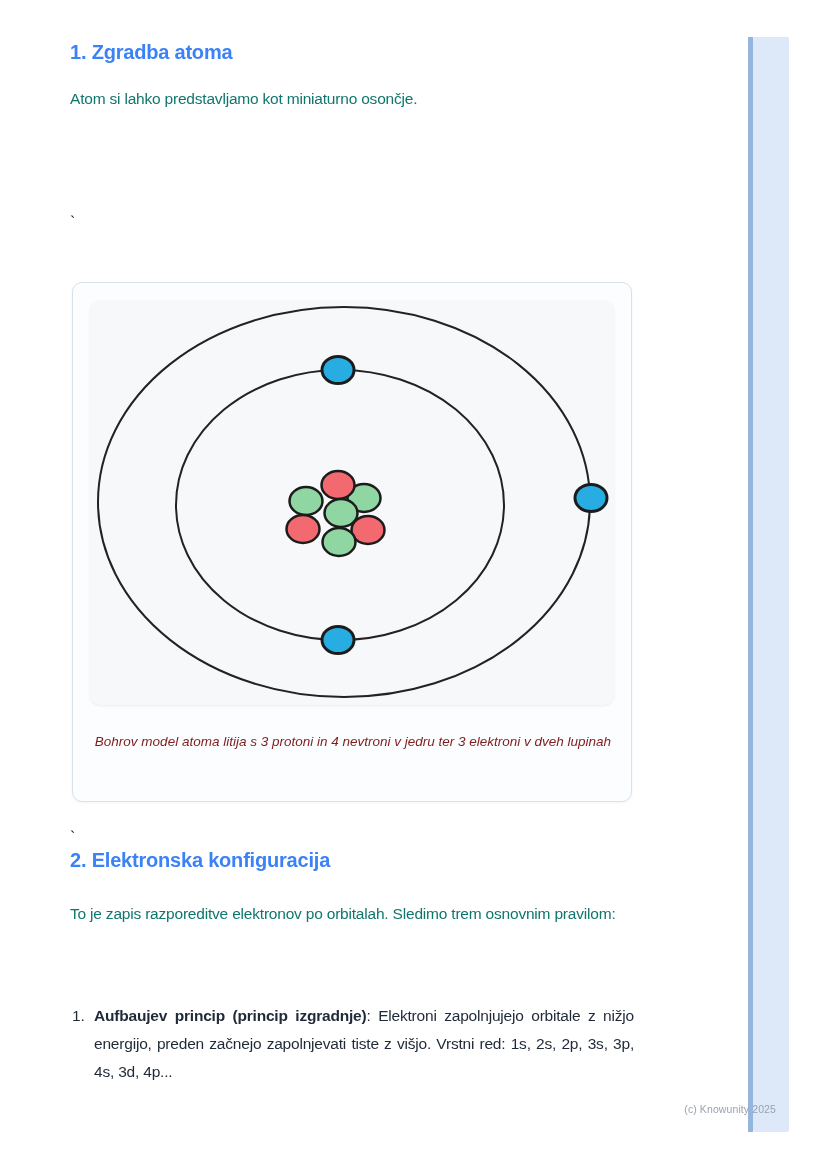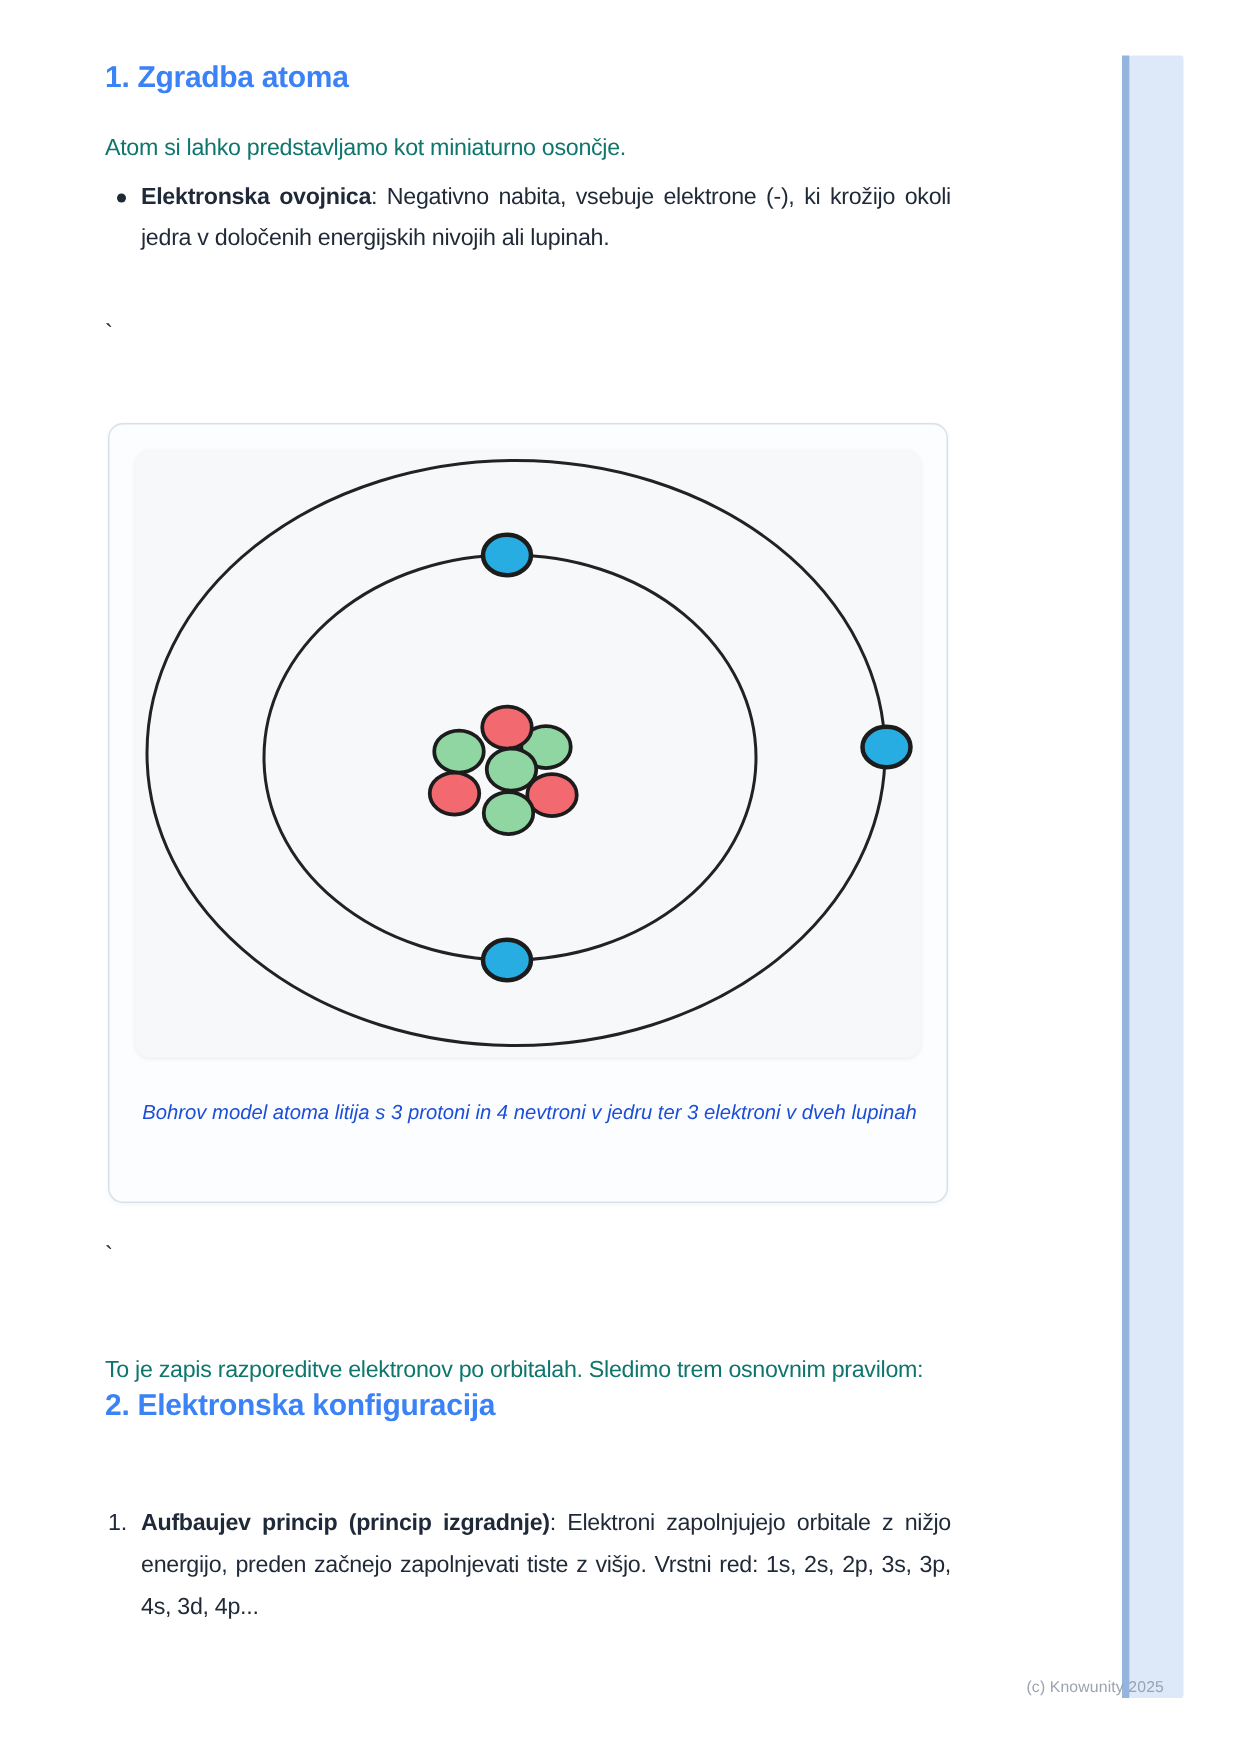--- a/index.html
+++ b/index.html
@@ -12,21 +12,21 @@
     overflow:hidden;
     border-radius:16px;
   }
   .content{position:absolute;left:70px;width:564px;}
   .h-blue{
     position:absolute;left:0;
     margin:0;font-size:20px;font-weight:700;color:#3b82f6;
     letter-spacing:-0.2px;line-height:24px;white-space:nowrap;
   }
   #heading1{top:40px;}
-  #heading2{top:925px;}
+  #heading2{top:848px;}
   .body-text{
     position:absolute;left:0;width:564px;margin:0;
     font-size:15.5px;line-height:27px;letter-spacing:-0.2px;color:#0f766e;
   }
   #intro1{top:85px;}
   #intro2{top:900px;text-align:justify;}
   .bullet-list{position:absolute;left:0;top:118px;width:564px;margin:0;padding:0;list-style:none;}
   .bullet-list li{
     position:relative;padding-left:24px;margin-bottom:10px;
     font-size:15.5px;line-height:27px;letter-spacing:-0.2px;text-align:justify;
@@ -53,55 +53,51 @@
   }
   .diagram-surface{
     position:absolute;left:17px;top:17px;width:524px;height:405px;
     background:#f7f8fa;border-radius:10px;
     box-shadow:0 1px 3px rgba(0,0,0,0.07);
   }
   .diagram-surface svg{display:block;width:524px;height:405px;}
   .figure-caption{
     position:absolute;left:20px;top:446px;width:520px;
     text-align:center;font-style:italic;
-    font-size:13.5px;line-height:25px;color:#1d4ed8;
+    font-size:13.5px;line-height:25px;color:#7f1d1d;
   }
   .scroll-strip{
     position:absolute;left:748px;top:37px;width:41px;height:1095px;
   }
   .scroll-track{
     position:absolute;left:5px;top:0;width:36px;height:1095px;
     background:#dde9f8;border-radius:2px;
   }
   .scroll-thumb{
     position:absolute;left:0;top:0;width:5px;height:1095px;
     background:#93b5de;
   }
   .footer-copy{
     position:absolute;right:52px;top:1103px;
     font-size:10.5px;color:#9aa3af;letter-spacing:0.1px;
     z-index:5;
-    margin-top:16px;
   }
 </style>
 </head>
 <body>
 
 <div class="page">
 
   <div class="content">
 
     <h2 class="h-blue" id="heading1">1. Zgradba atoma</h2>
 
     <p class="body-text" id="intro1">Atom si lahko predstavljamo kot miniaturno osončje.</p>
 
     <ul class="bullet-list">
-      <li>
-        <span class="dot"></span><b>Elektronska ovojnica</b><span>: Negativno nabita, vsebuje elektrone (-), ki krožijo okoli jedra v določenih energijskih nivojih ali lupinah.</span>
-      </li>
     </ul>
 
     <div class="stray" id="stray1">`</div>
 
     <div class="stray" id="stray2">`</div>
 
     <h2 class="h-blue" id="heading2">2. Elektronska konfiguracija</h2>
 
     <p class="body-text" id="intro2">To je zapis razporeditve elektronov po orbitalah. Sledimo trem osnovnim pravilom:</p>
 

